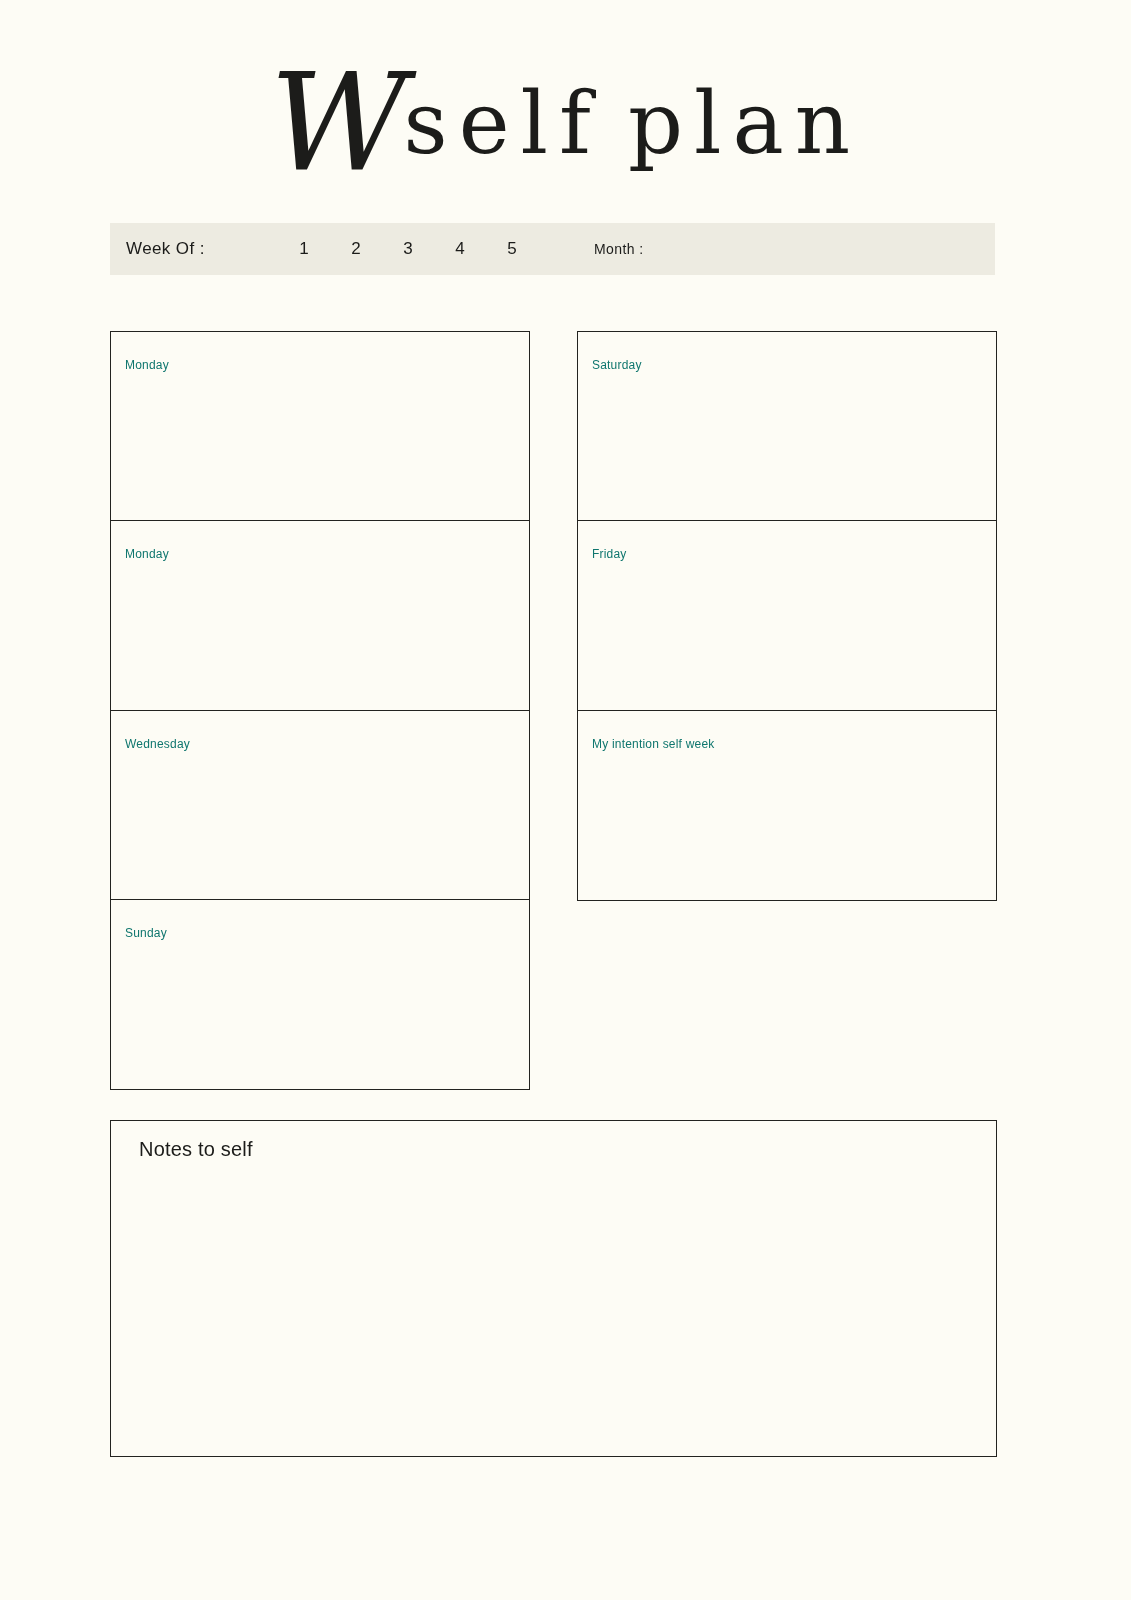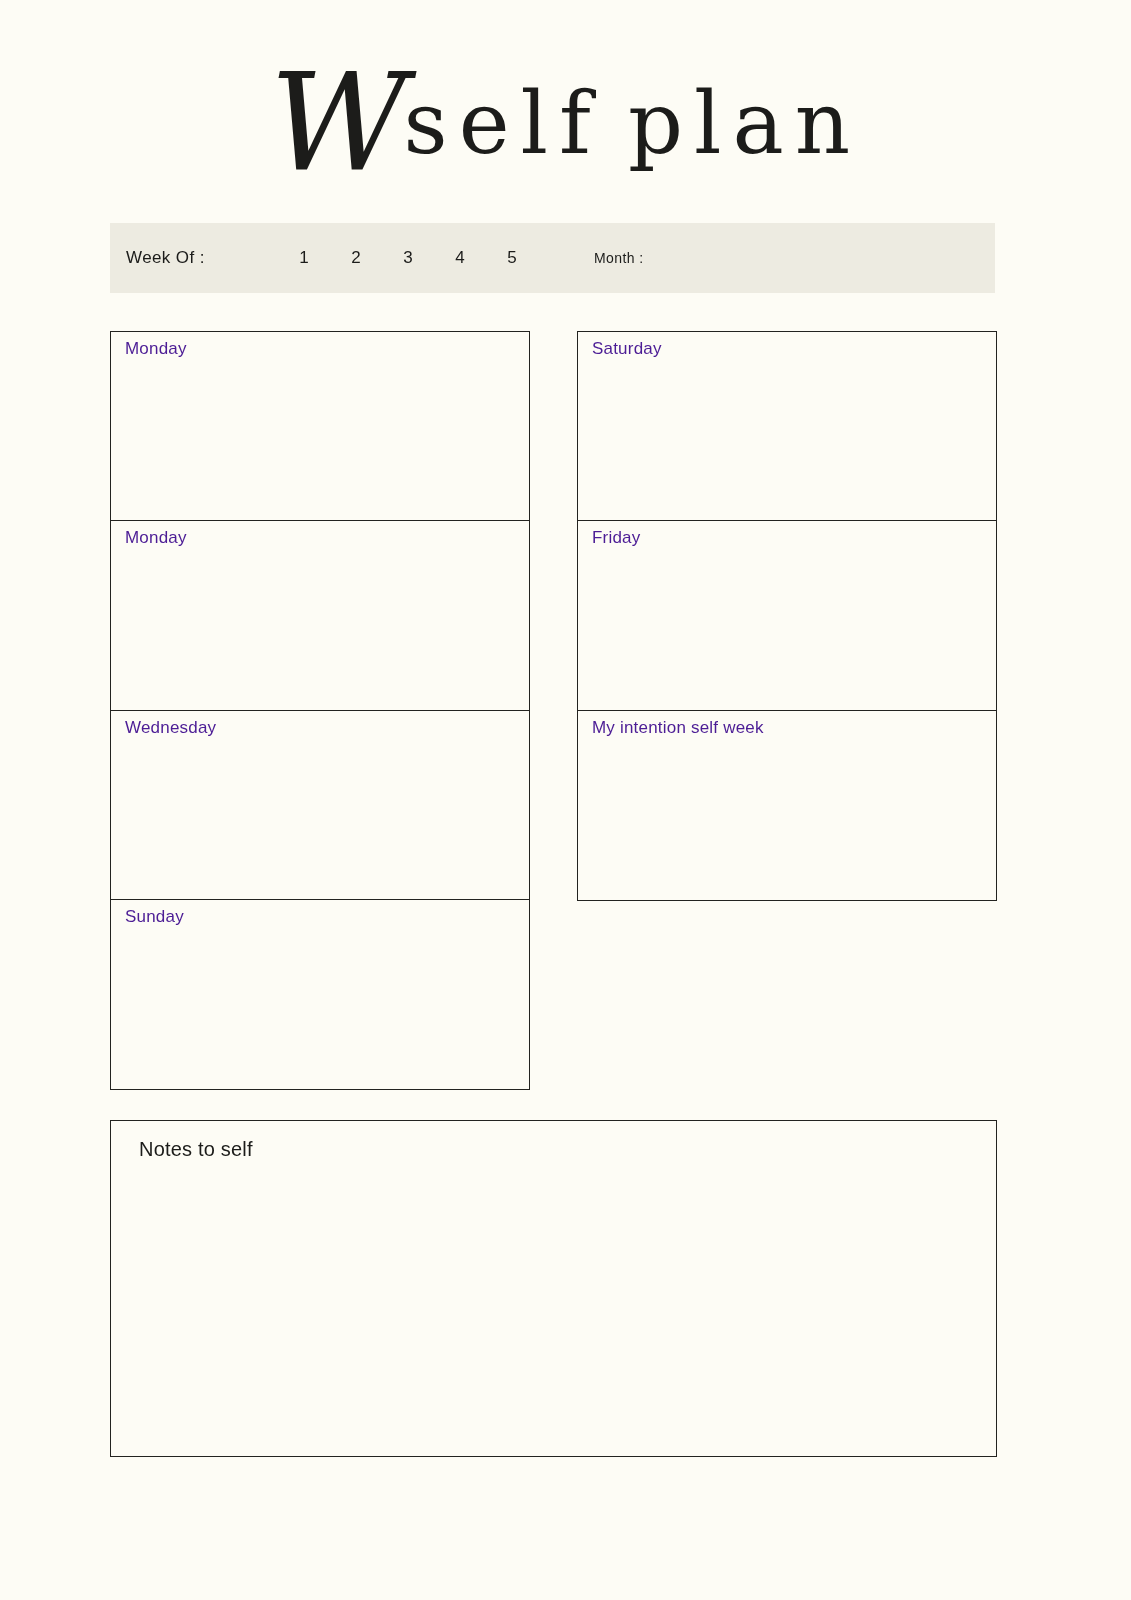--- a/index.html
+++ b/index.html
@@ -54,21 +54,21 @@
   .title .rest-a { letter-spacing: 11px; }
   .title .gap { display: inline-block; width: 26px; }
   .title .rest-b { letter-spacing: 11px; }
 
   
   .weekbar {
     position: absolute;
     left: 110px;
     top: 223px;
     width: 885px;
-    height: 70px;
+    height: 52px;
     background: #EDEBE1;
     display: flex;
     align-items: center;
   }
   .weekbar-label {
     position: absolute;
     left: 16px;
     font-size: 17px;
     color: #1C1C1A;
     letter-spacing: 0.4px;
@@ -118,23 +118,23 @@
     height: 191px;
     border: 1.6px solid #232320;
     background: #FDFCF5;
     margin-top: -1.6px;
   }
   .cell:first-child { margin-top: 0; }
 
   .cell-label {
     position: absolute;
     left: 14px;
-    top: 7px;
-    font-size: 17px;
-    color: #4c1d95;
+    top: 26px;
+    font-size: 12px;
+    color: #0f766e;
     letter-spacing: 0.2px;
     white-space: nowrap;
   }
 
   
   .notes {
     position: absolute;
     left: 110px;
     top: 1120px;
     width: 887px;

